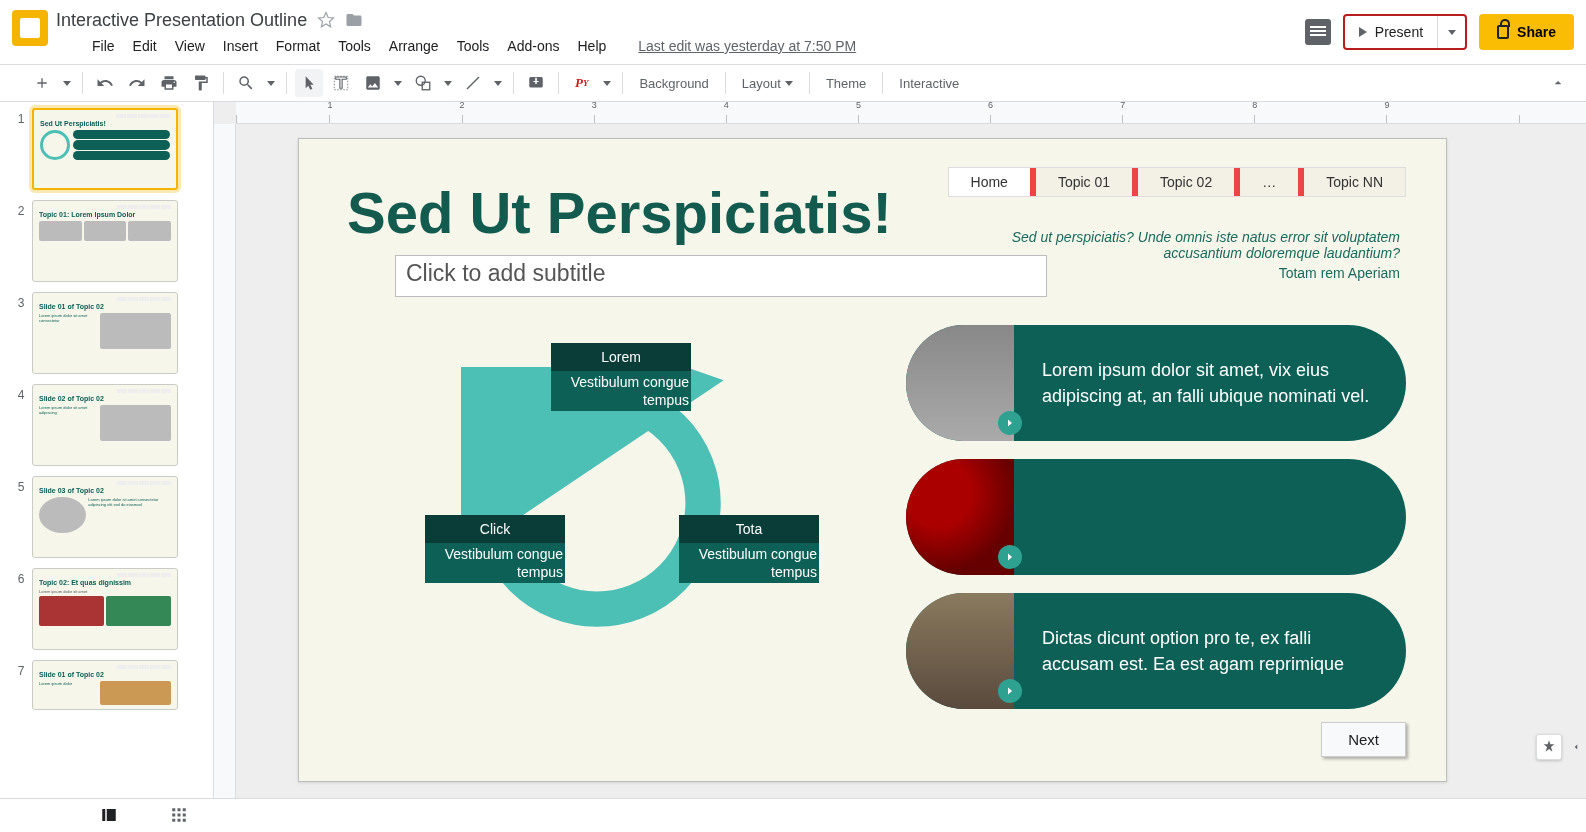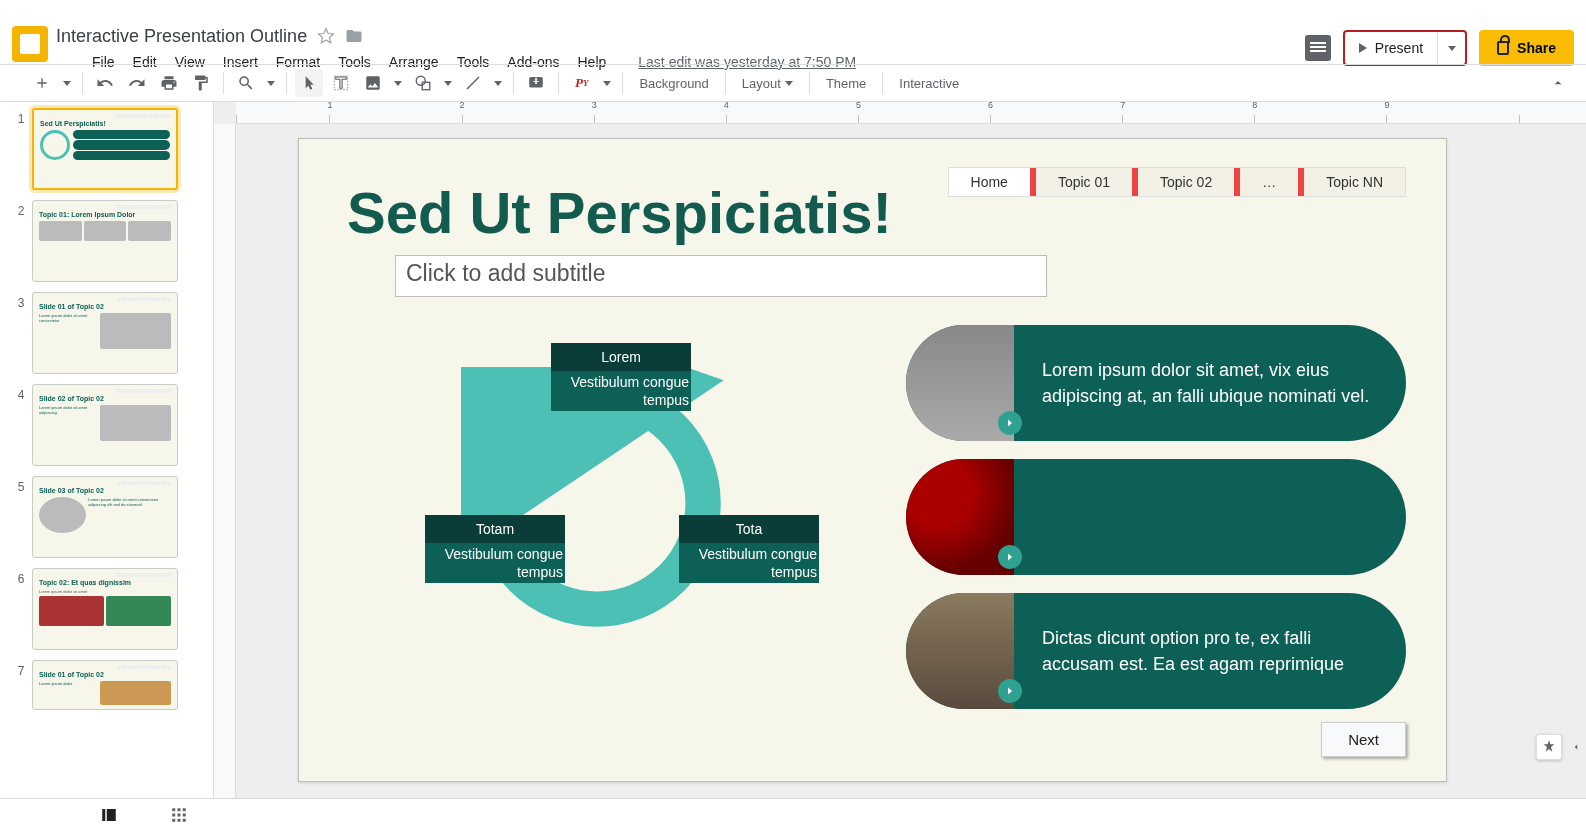--- a/index.html
+++ b/index.html
@@ -1,19 +1,19 @@
 <!DOCTYPE html>
 <html><head>
 <meta charset="utf-8">
 <style>
 * { margin:0; padding:0; box-sizing:border-box; }
 body { font-family:Arial,sans-serif; font-size:13px; color:#202124; background:#fff; overflow:hidden; width:1586px; height:832px; }
 
 
-.titlebar { display:flex; align-items:flex-start; padding:24px 12px 0 12px; height:64px; }
+.titlebar { display:flex; align-items:flex-start; padding:8px 12px 0 12px; height:64px; }
 .logo-cell { width:44px; padding-top:2px; }
 .logo { width:36px; height:36px; background:#f4b400; border-radius:4px; position:relative; display:flex; align-items:center; justify-content:center; }
 .logo::after { content:""; display:block; width:20px; height:20px; background:#fff; border-radius:2px; }
 .title-col { flex:1; }
 .title-row { display:flex; align-items:center; gap:10px; height:24px; }
 .doc-title { font-size:18px; color:#3c4043; }
 .star-icon, .folder-icon { width:18px; height:18px; fill:#9aa0a6; }
 .menubar { display:flex; gap:18px; padding-top:6px; font-size:14px; color:#202124; align-items:center;margin-left:36px; }
 .menubar span { cursor:pointer; }
 .last-edit { color:#5f6368; text-decoration:underline; margin-left:14px; }
@@ -430,38 +430,43 @@
       <div class="slide">
         <div class="navbar">
           <div>Home</div>
           <div>Topic 01</div>
           <div>Topic 02</div>
           <div>…</div>
           <div>Topic NN</div>
         </div>
         <div class="slide-title">Sed Ut Perspiciatis!</div>
         <div class="subtitle-box">Click to add subtitle</div>
+        <div class="tagline">
+          <div>Sed ut perspiciatis? Unde omnis iste natus error sit voluptatem</div>
+          <div>accusantium doloremque laudantium?</div>
+          <div class="l3">Totam rem Aperiam</div>
+        </div>
 
         <div class="cycle">
           <svg class="ring" viewBox="0 0 200 200">
             <defs>
                 <marker id="ah" markerWidth="8" markerHeight="8" refX="4" refY="4" orient="auto">
                   <path d="M0 0 L8 4 L0 8 z" fill="#4dc0b5"></path>
                 </marker>
               </defs>
             <circle cx="100" cy="100" r="78" fill="none" stroke="#4dc0b5" stroke-width="26"></circle>
             <path d="M 45 45 A 78 78 0 0 1 90 23" fill="none" stroke="#4dc0b5" stroke-width="26" marker-end="url(#ah)"></path>
             <polygon points="42,22 70,45 36,62" fill="#4dc0b5"></polygon>
           </svg>
           <div class="dbox db1">
               <div class="dh">Lorem</div>
               <div class="db">Vestibulum congue tempus</div>
             </div>
           <div class="dbox db2">
-              <div class="dh">Totam</div>
+              <div class="dh">Click</div>
               <div class="db">Vestibulum congue tempus</div>
             </div>
           <div class="dbox db3">
               <div class="dh">Tota</div>
               <div class="db">Vestibulum congue tempus</div>
             </div>
         </div>
 
         <div class="pills">
           <div class="pill">

